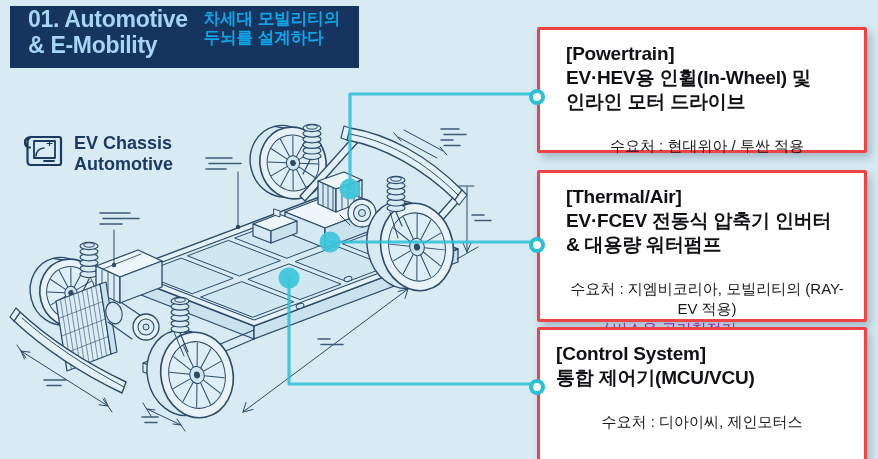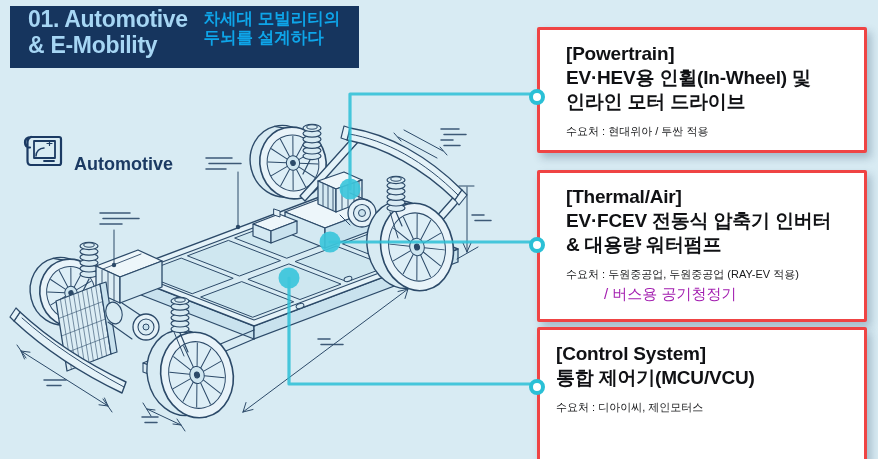--- a/index.html
+++ b/index.html
@@ -25,21 +25,21 @@
   .ev-label .txt{font-size:18px;font-weight:700;color:#1b3a63;line-height:21px;}
 
   
   .callout{
     position:absolute;left:537px;width:330px;background:#ffffff;
     border:3px solid #ef4444;border-radius:2px;box-sizing:border-box;
     padding:12px 16px 10px 26px;
     box-shadow:4px 5px 9px rgba(30,60,95,.28);
   }
   .callout .cat,.callout .bline{font-size:19px;font-weight:700;color:#101114;line-height:24px;letter-spacing:-0.2px;}
-  .callout .demand{font-size:11px;font-weight:400;color:#17181a;line-height:20px;margin-top:7px;}
+  .callout .demand{font-size:15px;font-weight:400;color:#17181a;line-height:20px;margin-top:22px;text-align:center;}
   .callout .demand2{font-size:15px;font-weight:400;color:#a21caf;line-height:20px;padding-left:38px;}
   .ring{
     position:absolute;left:-11px;width:8px;height:8px;border-radius:50%;
     background:#ffffff;border:4px solid #2bc0d6;
   }
   #callout-powertrain{top:27px;height:126px;}
   #callout-powertrain .ring{top:59px;}
   #callout-thermal{top:170px;height:152px;}
   #callout-thermal .ring{top:64px;}
   #callout-control{top:327px;height:148px;padding-left:16px;}
@@ -323,39 +323,39 @@
           <path d="M9,4 L37,4 Q39,4 39,6 L39,30 Q39,32 37,32 L9,32"></path>
           <path d="M9,4 C4.5,4 3,6.5 3,9.5 C3,12.5 5,14.5 8,14.5 M9,4 C6.5,5 5.5,7 5.5,9.5 L5.5,28 C5.5,30.5 7,32 9,32"></path>
           <rect x="12" y="8" width="21" height="17" stroke-width="1.8"></rect>
           <path d="M14,23 A8,8 0 0 1 22,15" stroke-width="1.5"></path>
           <path d="M25,10.5 l5,0 M27.5,8.5 l0,4" stroke-width="1.2"></path>
           <path d="M22,28 l10,0" stroke-width="1.8"></path>
         </g>
       </svg>
     </span>
     <span class="txt">
-      <br>
+      <span>EV Chassis</span><br>
       <span>Automotive</span>
     </span>
   </div>
 
   <div class="callout" id="callout-powertrain">
     <span class="ring"></span>
     <div class="cat">[Powertrain]</div>
     <div class="bline">EV·HEV용 인휠(In-Wheel) 및</div>
     <div class="bline">인라인 모터 드라이브</div>
     <div class="demand">수요처 : 현대위아 / 투싼 적용</div>
   </div>
 
   <div class="callout" id="callout-thermal">
     <span class="ring"></span>
     <div class="cat">[Thermal/Air]</div>
     <div class="bline">EV·FCEV 전동식 압축기 인버터</div>
     <div class="bline">&amp; 대용량 워터펌프</div>
-    <div class="demand">수요처 : 두원중공업, 두원중공업 (RAY-EV 적용)</div>
+    <div class="demand">수요처 : 지엠비코리아, 모빌리티의 (RAY-EV 적용)</div>
     <div class="demand2">/ 버스용 공기청정기</div>
   </div>
 
   <div class="callout" id="callout-control">
     <span class="ring"></span>
     <div class="cat">[Control System]</div>
     <div class="bline">통합 제어기(MCU/VCU)</div>
     <div class="demand">수요처 : 디아이씨, 제인모터스</div>
   </div>
 

